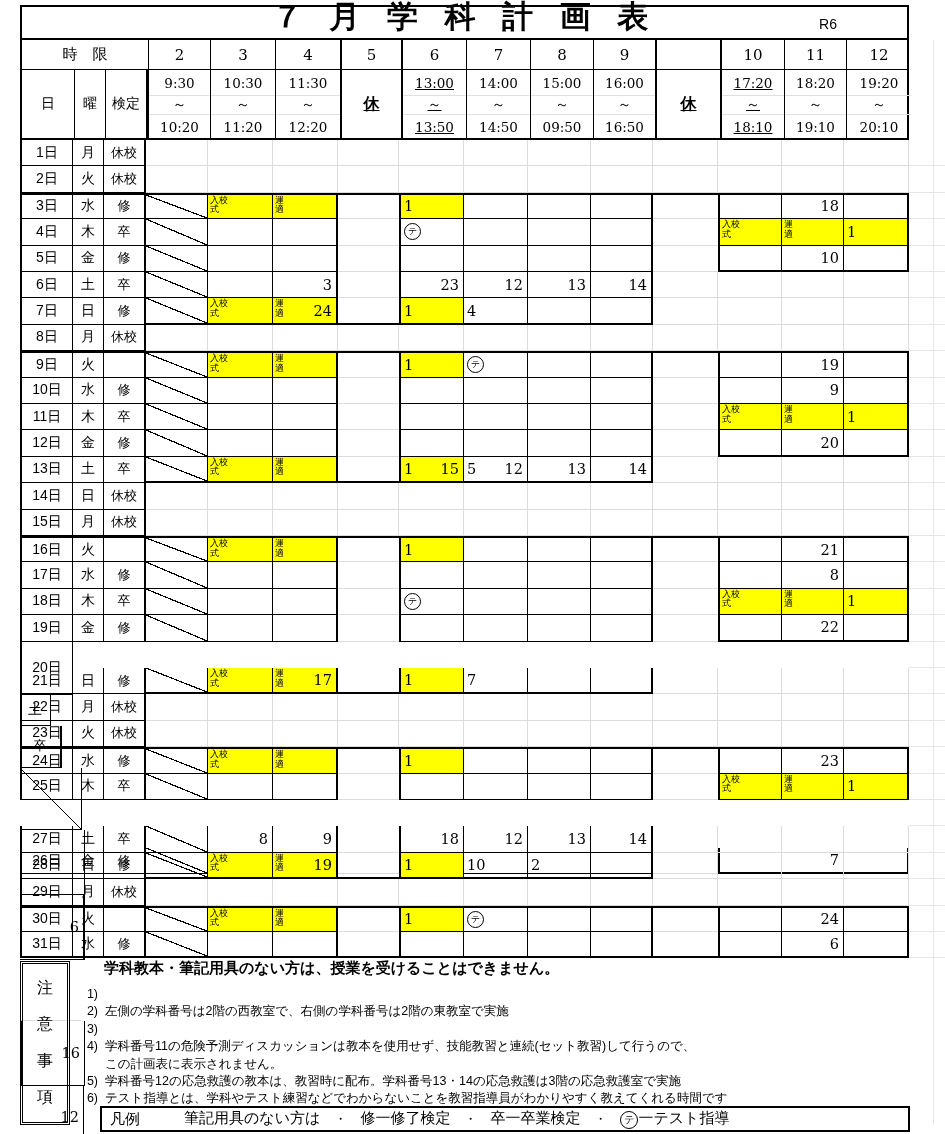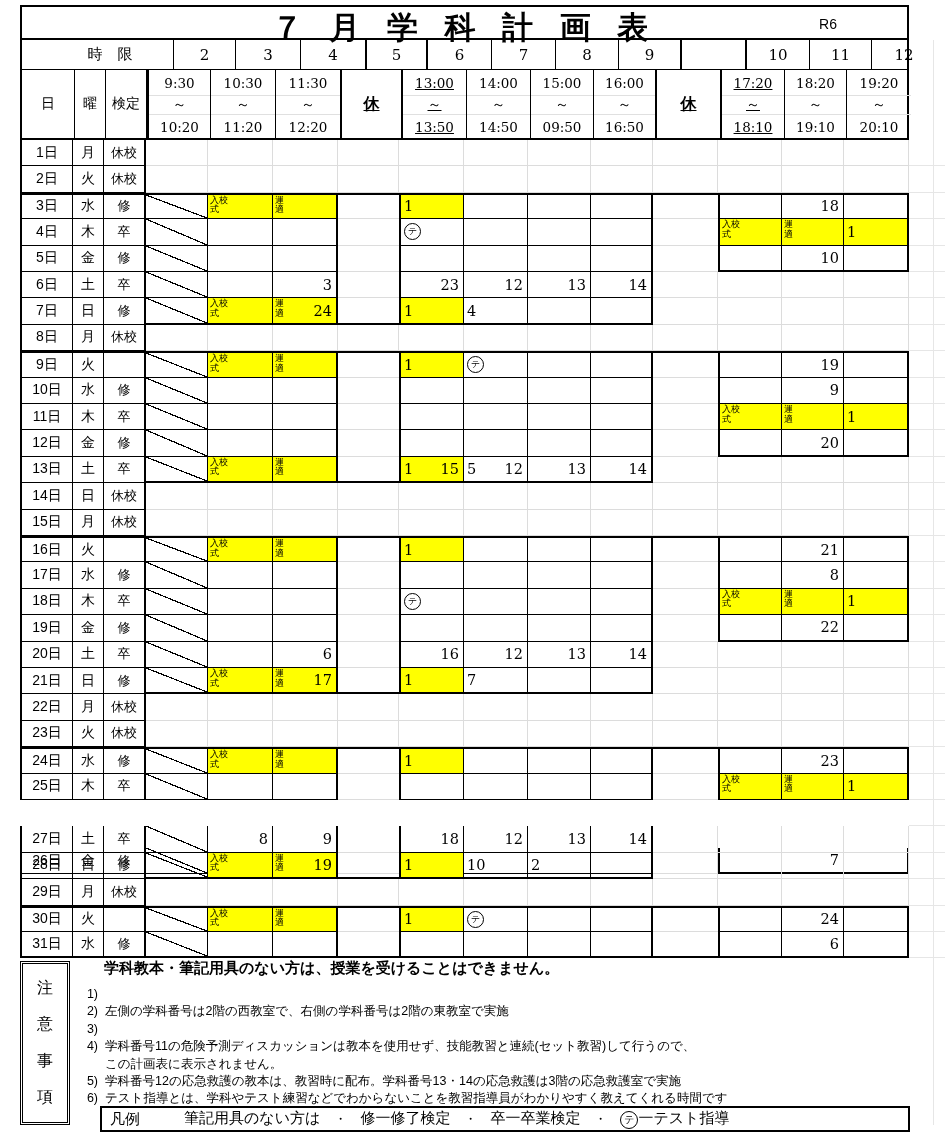--- a/index.html
+++ b/index.html
@@ -1,21 +1,21 @@
 <!DOCTYPE html>
 <html><head>
 <meta charset="utf-8">
 <style>
   html,body{margin:0;padding:0;background:#fff;}
   body{width:945px;height:1134px;position:relative;overflow:hidden;
        font-family:"Liberation Sans","DejaVu Sans",sans-serif;color:#000;}
   .abs{position:absolute;box-sizing:border-box;}
   
   #title-box{left:20px;top:5px;width:889px;height:35px;border:2px solid #000;
-             display:flex;align-items:flex-start;justify-content:center;}
+             display:flex;align-items:flex-end;justify-content:center;}
   #title-text{font-size:31px;font-weight:bold;letter-spacing:9px;white-space:pre;}
   #year-label{position:absolute;right:70px;top:9px;font-size:14px;}
   
   #jigen-row{left:20px;top:40px;width:889px;height:30px;display:flex;
              border-left:2px solid #000;border-right:2px solid #000;border-bottom:1px solid #000;}
   #jigen-row .hc{box-sizing:border-box;display:flex;align-items:center;justify-content:center;
                  font-size:15px;font-family:"DejaVu Serif",serif;border-left:1px solid #000;}
   #jigen-row .lab{border-left:none;font-family:"Liberation Sans",sans-serif;}
   #time-area{left:20px;top:70px;width:889px;height:70px;display:flex;
              border-left:2px solid #000;border-right:2px solid #000;border-bottom:2px solid #000;}
@@ -71,21 +71,21 @@
 </style>
 </head>
 <body>
 
 <div class="abs" id="title-box">
   <span id="title-text">７ 月 学 科 計 画 表</span>
   <span id="year-label">R6</span>
 </div>
 
 <div class="abs" id="jigen-row">
-  <div class="hc lab" style="width:126px;flex:0 0 126px;margin-left:25px;">時　限</div>
+  <div class="hc lab" style="width:126px;flex:0 0 126px;">時　限</div>
 <div class="hc" style="width: 62px; flex: 0 0 62px;">2</div>
     <div class="hc" style="width: 65px; flex: 0 0 65px;">3</div>
     <div class="hc" style="width: 65px; flex: 0 0 65px;">4</div>
     <div class="hc" style="width: 61px; flex: 0 0 61px; border-left-width: 2px;">5</div>
     <div class="hc" style="width: 65px; flex: 0 0 65px; border-left-width: 2px;">6</div>
     <div class="hc" style="width: 64px; flex: 0 0 64px;">7</div>
     <div class="hc" style="width: 63px; flex: 0 0 63px;">8</div>
     <div class="hc" style="width: 62px; flex: 0 0 62px;">9</div>
     <div class="hc" style="width: 65px; flex: 0 0 65px; border-left-width: 2px;"></div>
     <div class="hc" style="width: 64px; flex: 0 0 64px; border-left-width: 2px;">10</div>
@@ -583,21 +583,21 @@
       <div class="dcell" style="width: 64px; flex: 0 0 64px; border-right: 1px solid rgb(0, 0, 0); border-bottom: 1px solid rgb(0, 0, 0);"></div>
       <div class="dcell" style="width: 63px; flex: 0 0 63px; border-right: 1px solid rgb(0, 0, 0); border-bottom: 1px solid rgb(0, 0, 0);"></div>
       <div class="dcell" style="width: 62px; flex: 0 0 62px; border-right: 2px solid rgb(0, 0, 0); border-bottom: 1px solid rgb(0, 0, 0);"></div>
       <div class="dcell" style="width: 65px; flex: 0 0 65px; border-right: none; border-bottom: 1px solid rgb(220, 220, 220);"></div>
       <div class="dcell" style="width: 64px; flex: 0 0 64px; border-right: 1px solid rgb(0, 0, 0); border-bottom: 2px solid rgb(0, 0, 0); border-left: 2px solid rgb(0, 0, 0);"></div>
       <div class="dcell" style="width: 62px; flex: 0 0 62px; border-right: 1px solid rgb(0, 0, 0); border-bottom: 2px solid rgb(0, 0, 0);">
         <span class="num">22</span>
       </div>
       <div class="dcell" style="width: 65px; flex: 0 0 65px; border-right: 2px solid rgb(0, 0, 0); border-bottom: 2px solid rgb(0, 0, 0);"></div>
     </div>
-    <div class="drow" style="top: 641.6px;">
+    <div class="drow" style="top: 641.6px; flex-direction: column;">
       <div class="dcell ctr" style="width: 53px; flex: 0 0 53px; border-right: 1px solid rgb(0, 0, 0); border-bottom: 1px solid rgb(0, 0, 0); border-left: 2px solid rgb(0, 0, 0);">20日</div>
       <div class="dcell ctr" style="width: 31px; flex: 0 0 31px; border-right: 1px solid rgb(0, 0, 0); border-bottom: 1px solid rgb(0, 0, 0);">土</div>
       <div class="dcell ctr ken" style="width: 42px; flex: 0 0 42px; border-right: 2px solid rgb(0, 0, 0); border-bottom: 1px solid rgb(0, 0, 0);">卒</div>
       <div class="dcell diag" style="width: 62px; flex: 0 0 62px; border-right: 1px solid rgb(0, 0, 0); border-bottom: 1px solid rgb(0, 0, 0);"></div>
       <div class="dcell" style="width: 65px; flex: 0 0 65px; border-right: 1px solid rgb(0, 0, 0); border-bottom: 1px solid rgb(0, 0, 0);"></div>
       <div class="dcell" style="width: 65px; flex: 0 0 65px; border-right: 2px solid rgb(0, 0, 0); border-bottom: 1px solid rgb(0, 0, 0);">
         <span class="num">6</span>
       </div>
       <div class="dcell" style="width: 61px; flex: 0 0 61px; border-right: none; border-bottom: 1px solid rgb(220, 220, 220);"></div>
       <div class="dcell" style="width: 65px; flex: 0 0 65px; border-right: 1px solid rgb(0, 0, 0); border-bottom: 1px solid rgb(0, 0, 0); border-left: 2px solid rgb(0, 0, 0);">

